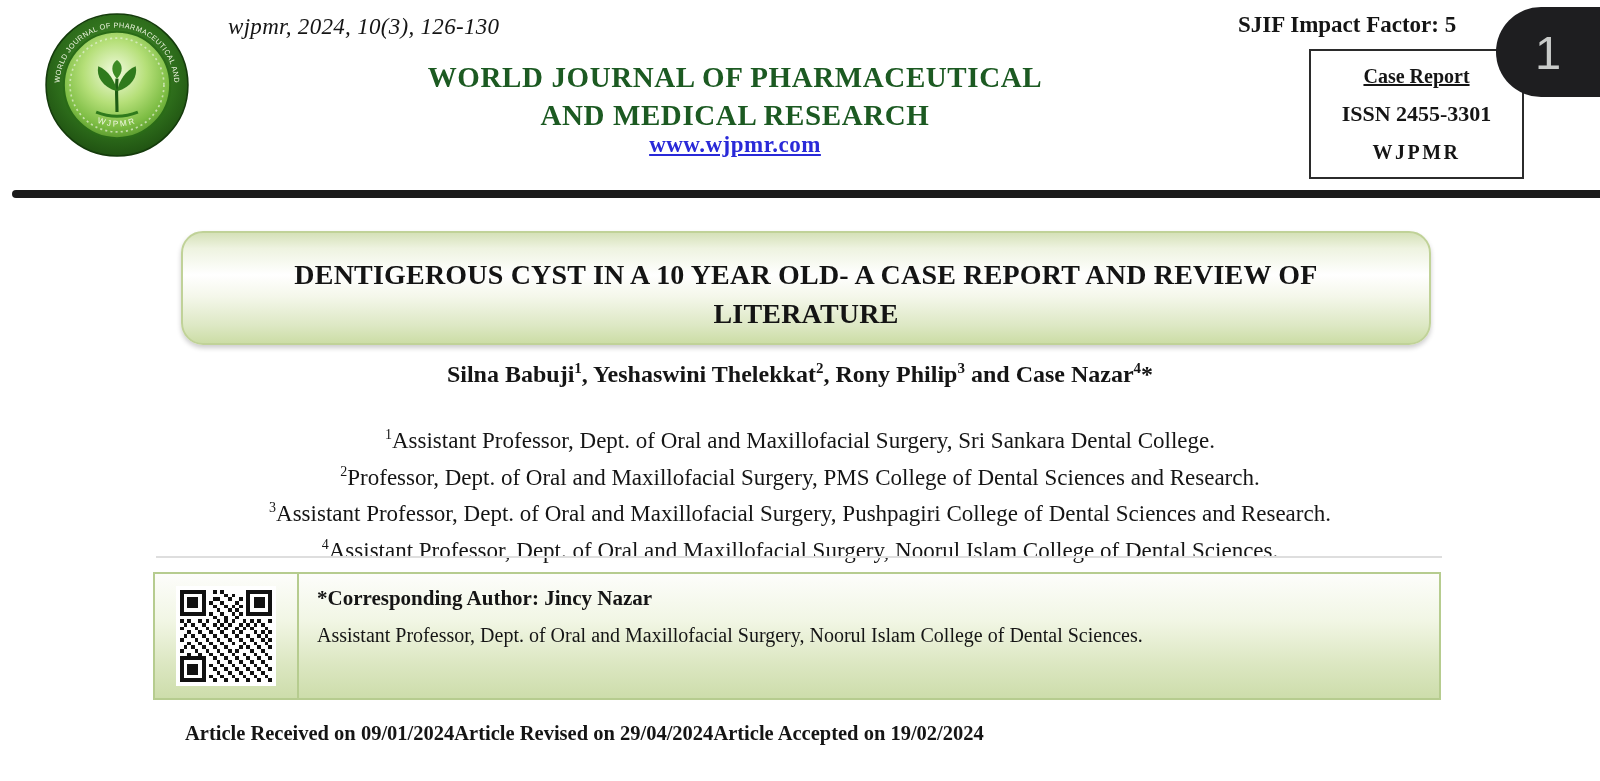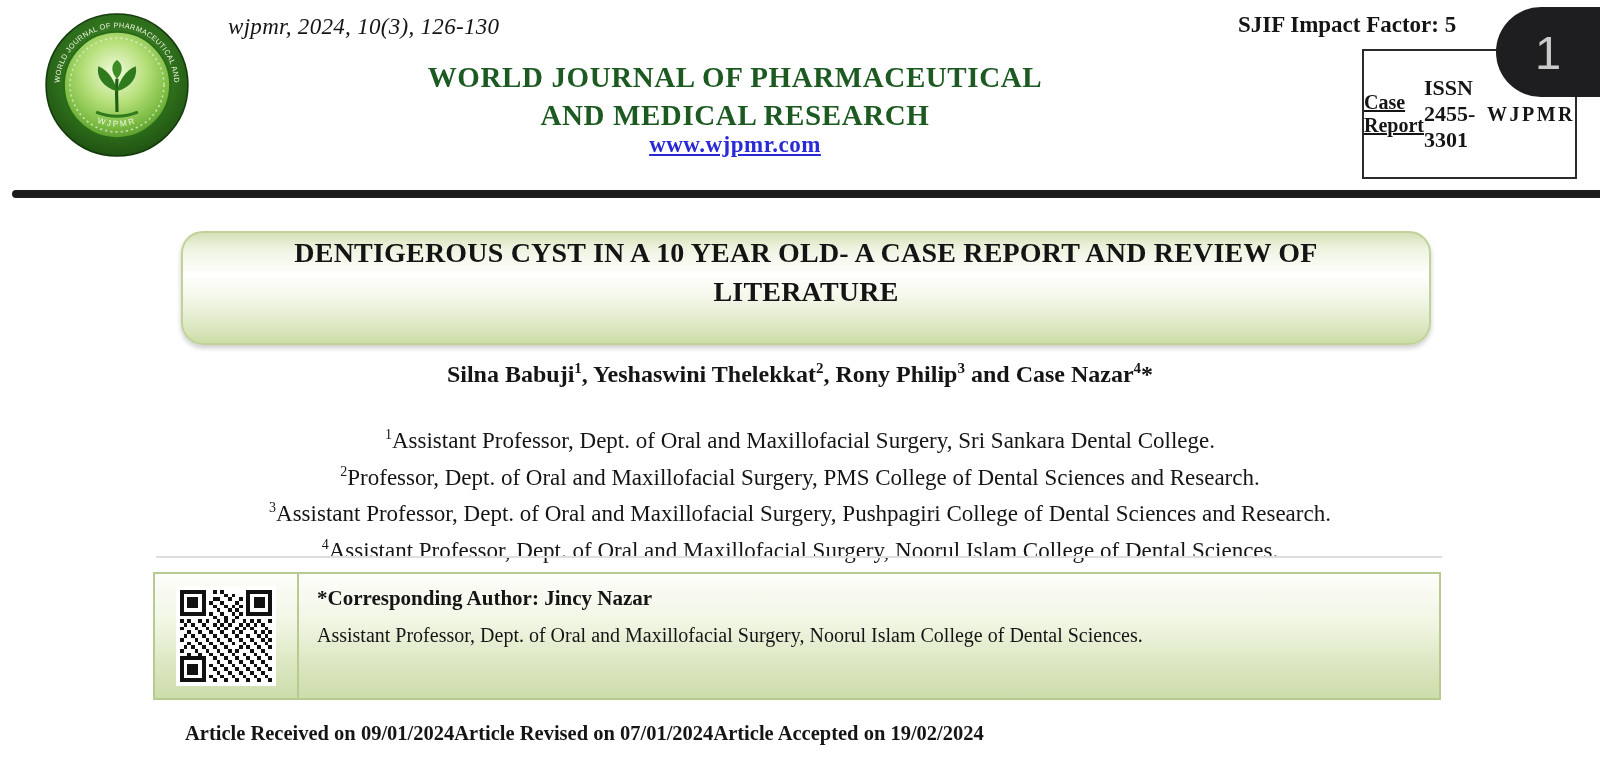--- a/index.html
+++ b/index.html
@@ -7,35 +7,35 @@
           font-family:"Liberation Serif","DejaVu Serif",serif;color:#151515;}
 
   
   .logo{position:absolute;left:44px;top:12px;width:146px;height:146px;}
   .citation{position:absolute;left:228px;top:14px;font-size:23px;font-style:italic;letter-spacing:0.3px;}
   .jname{position:absolute;left:270px;top:58px;width:930px;text-align:center;
          color:#1c5a22;font-weight:bold;font-size:29px;line-height:38px;letter-spacing:0.6px;}
   .site{position:absolute;left:270px;top:132px;width:930px;text-align:center;}
   .site a{color:#2929d8;font-weight:bold;font-size:23px;text-decoration:underline;letter-spacing:0.5px;}
   .sjif{position:absolute;left:1238px;top:12px;font-size:23px;font-weight:bold;white-space:nowrap;}
-  .infobox{position:absolute;left:1362px;top:49px;width:211px;height:126px;border:2px solid #2b2b2b;
-           background:#fff;display:flex;flex-direction:row;align-items:center;justify-content:space-evenly;}
+  .infobox{position:absolute;left:1309px;top:49px;width:211px;height:126px;border:2px solid #2b2b2b;
+           background:#fff;display:flex;flex-direction:column;align-items:center;justify-content:space-evenly;}
   .infobox .case{font-size:20px;font-weight:bold;text-decoration:underline;}
   .infobox .issn{font-size:22px;font-weight:bold;}
   .infobox .abbr{font-size:20px;font-weight:bold;letter-spacing:2.5px;}
   .page-badge{position:absolute;left:1496px;top:7px;width:104px;height:90px;background:#1e1e20;
               border-radius:45px 0 0 45px;z-index:30;display:flex;align-items:center;justify-content:center;}
   .page-badge span{color:#c9cbc9;font-family:"Liberation Sans","DejaVu Sans",sans-serif;font-size:47px;line-height:1;}
   .rule{position:absolute;left:12px;right:0;top:190px;height:8px;background:#1b1b1b;border-radius:4px 0 0 4px;}
 
   
   .title-box{position:absolute;left:181px;top:231px;width:1246px;height:110px;border-radius:22px;
              border:2px solid #c0d298;box-shadow:0 3px 5px rgba(0,0,0,0.20);
              background:linear-gradient(180deg,#d5e1b8 0%,#eef3e0 14%,#ffffff 38%,#f4f7ea 58%,#dde8c4 84%,#ccdda6 100%);}
-  .title-box .tt{padding:0 26px 0;text-align:center;font-size:28px;font-weight:bold;line-height:39px;color:#141414;letter-spacing:0.2px;}
+  .title-box .tt{padding:22px 26px 0;text-align:center;font-size:28px;font-weight:bold;line-height:39px;color:#141414;letter-spacing:0.2px;}
 
   
   .authors{position:absolute;left:150px;top:360px;width:1300px;text-align:center;
            font-size:24px;font-weight:bold;}
   .authors sup{font-size:15px;}
   .affils{position:absolute;left:80px;top:419px;width:1440px;text-align:center;font-size:23px;line-height:31px;}
   .affils sup{font-size:14px;}
 
   
   .corr-topline{position:absolute;left:156px;top:556px;width:1286px;height:2px;background:#dedede;}
@@ -157,17 +157,17 @@
       </svg>
     </div>
     <div class="corr-text">
       <div class="corr-label">*Corresponding Author: Jincy Nazar</div>
       <div class="corr-affil">Assistant Professor, Dept. of Oral and Maxillofacial Surgery, Noorul Islam College of Dental Sciences.</div>
     </div>
   </div>
 
   <div class="dates">
     <div>Article Received on 09/01/2024</div>
-    <div>Article Revised on 07/01/2024</div>
+    <div>Article Revised on 29/04/2024</div>
     <div>Article Accepted on 19/02/2024</div>
   </div>
 
 </div>
 
 </body></html>

